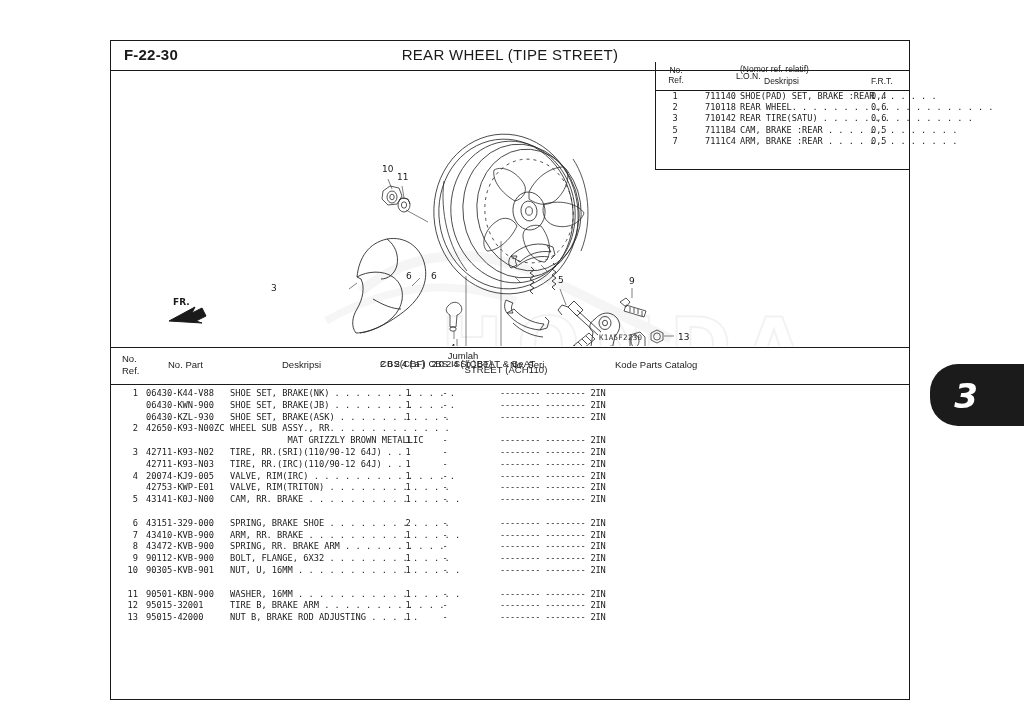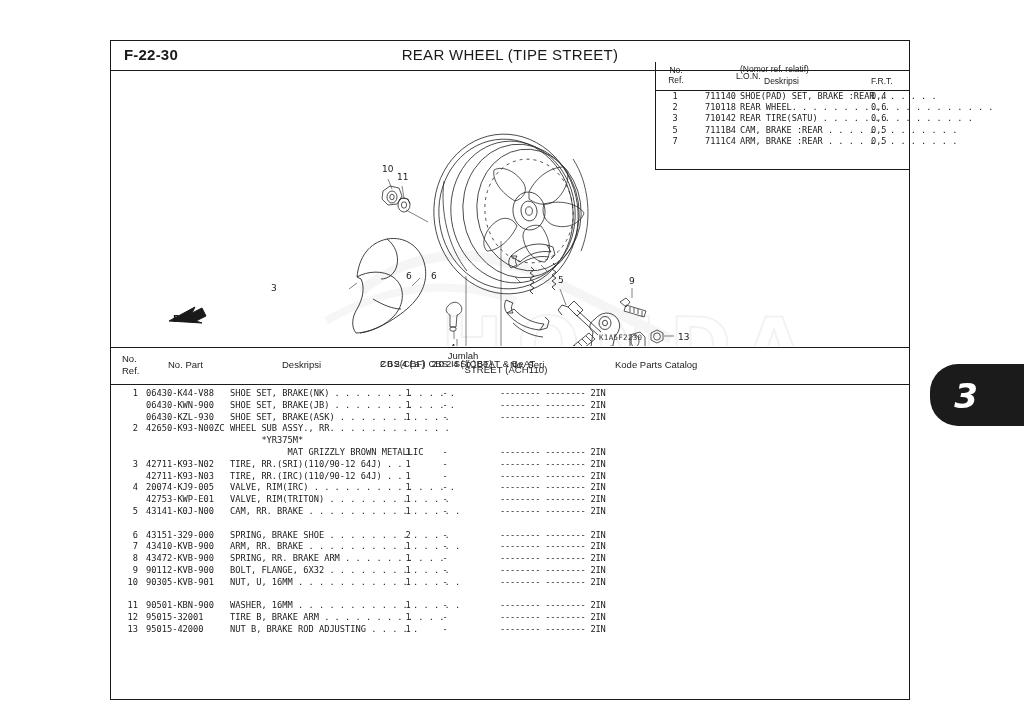--- a/index.html
+++ b/index.html
@@ -405,21 +405,21 @@
         <text x="452" y="312">8</text>
         <text x="518" y="213">9</text>
         <text x="524" y="304">12</text>
         <text x="567" y="269">13</text>
       </g>
 
       <g>
         <path d="M58,250 l26,-14 l-3,6 l10,-5 l4,8 l-10,5 l6,2 Z" fill="#1a1a1a" stroke="#1a1a1a" stroke-width="1"></path>
       </g>
     </svg>
-    <div class="fr-label" style="left:38px; top:243px;padding-left:24px;">FR.</div>
+    <div class="fr-label" style="left:38px; top:226px;padding-left:24px;">FR.</div>
     <div class="diag-code">K1A5F2230</div>
   </div>
 
   <div class="list-head">
     <span class="hh-noref1">No.</span>
     <span class="hh-noref2">Ref.</span>
     <span class="hh-part">No. Part</span>
     <span class="hh-desk">Deskripsi</span>
     <span class="hh-jum">Jumlah</span>
     <div class="jum-sub">
@@ -429,21 +429,20 @@
     </div>
     <span class="hh-seri">No. Seri</span>
     <span class="hh-kode">Kode Parts Catalog</span>
   </div>
 
   <div class="list-body" id="list-body">
       <div class="prow"><span class="p-ref">1</span><span class="p-part">06430-K44-V88</span><span class="p-desc">SHOE SET, BRAKE(NK) . . . . . . . . . . . .</span><span class="p-q1">1</span><span class="p-q2">-</span><span class="p-seri">-------- -------- 2IN</span><span class="p-kode"></span></div>
       <div class="prow"><span class="p-ref"></span><span class="p-part">06430-KWN-900</span><span class="p-desc">SHOE SET, BRAKE(JB) . . . . . . . . . . . .</span><span class="p-q1">1</span><span class="p-q2">-</span><span class="p-seri">-------- -------- 2IN</span><span class="p-kode"></span></div>
       <div class="prow"><span class="p-ref"></span><span class="p-part">06430-KZL-930</span><span class="p-desc">SHOE SET, BRAKE(ASK) . . . . . . . . . . .</span><span class="p-q1">1</span><span class="p-q2">-</span><span class="p-seri">-------- -------- 2IN</span><span class="p-kode"></span></div>
       <div class="prow"><span class="p-ref">2</span><span class="p-part">42650-K93-N00ZC</span><span class="p-desc">WHEEL SUB ASSY., RR. . . . . . . . . . . .</span><span class="p-q1"></span><span class="p-q2"></span><span class="p-seri"></span><span class="p-kode"></span></div>
-      <div class="prow"><span class="p-ref"></span><span class="p-part"></span><span class="p-desc">      *YR375M*</span><span class="p-q1"></span><span class="p-q2"></span><span class="p-seri"></span><span class="p-kode"></span></div>
       <div class="prow"><span class="p-ref"></span><span class="p-part"></span><span class="p-desc">           MAT GRIZZLY BROWN METALLIC</span><span class="p-q1">1</span><span class="p-q2">-</span><span class="p-seri">-------- -------- 2IN</span><span class="p-kode"></span></div>
       <div class="prow"><span class="p-ref">3</span><span class="p-part">42711-K93-N02</span><span class="p-desc">TIRE, RR.(SRI)(110/90-12 64J) . .</span><span class="p-q1">1</span><span class="p-q2">-</span><span class="p-seri">-------- -------- 2IN</span><span class="p-kode"></span></div>
       <div class="prow"><span class="p-ref"></span><span class="p-part">42711-K93-N03</span><span class="p-desc">TIRE, RR.(IRC)(110/90-12 64J) . .</span><span class="p-q1">1</span><span class="p-q2">-</span><span class="p-seri">-------- -------- 2IN</span><span class="p-kode"></span></div>
       <div class="prow"><span class="p-ref">4</span><span class="p-part">20074-KJ9-005</span><span class="p-desc">VALVE, RIM(IRC) . . . . . . . . . . . . . .</span><span class="p-q1">1</span><span class="p-q2">-</span><span class="p-seri">-------- -------- 2IN</span><span class="p-kode"></span></div>
       <div class="prow"><span class="p-ref"></span><span class="p-part">42753-KWP-E01</span><span class="p-desc">VALVE, RIM(TRITON) . . . . . . . . . . . .</span><span class="p-q1">1</span><span class="p-q2">-</span><span class="p-seri">-------- -------- 2IN</span><span class="p-kode"></span></div>
       <div class="prow"><span class="p-ref">5</span><span class="p-part">43141-K0J-N00</span><span class="p-desc">CAM, RR. BRAKE . . . . . . . . . . . . . . .</span><span class="p-q1">1</span><span class="p-q2">-</span><span class="p-seri">-------- -------- 2IN</span><span class="p-kode"></span></div>
       <div class="prow gap"><span class="p-ref"></span><span class="p-part"></span><span class="p-desc"></span><span class="p-q1"></span><span class="p-q2"></span><span class="p-seri"></span><span class="p-kode"></span></div>
       <div class="prow"><span class="p-ref">6</span><span class="p-part">43151-329-000</span><span class="p-desc">SPRING, BRAKE SHOE . . . . . . . . . . . .</span><span class="p-q1">2</span><span class="p-q2">-</span><span class="p-seri">-------- -------- 2IN</span><span class="p-kode"></span></div>
       <div class="prow"><span class="p-ref">7</span><span class="p-part">43410-KVB-900</span><span class="p-desc">ARM, RR. BRAKE . . . . . . . . . . . . . . .</span><span class="p-q1">1</span><span class="p-q2">-</span><span class="p-seri">-------- -------- 2IN</span><span class="p-kode"></span></div>
       <div class="prow"><span class="p-ref">8</span><span class="p-part">43472-KVB-900</span><span class="p-desc">SPRING, RR. BRAKE ARM . . . . . . . . . .</span><span class="p-q1">1</span><span class="p-q2">-</span><span class="p-seri">-------- -------- 2IN</span><span class="p-kode"></span></div>

